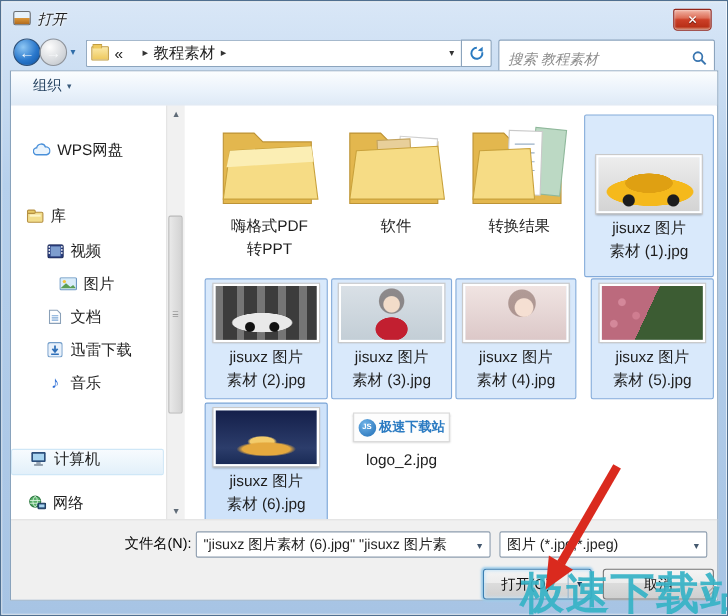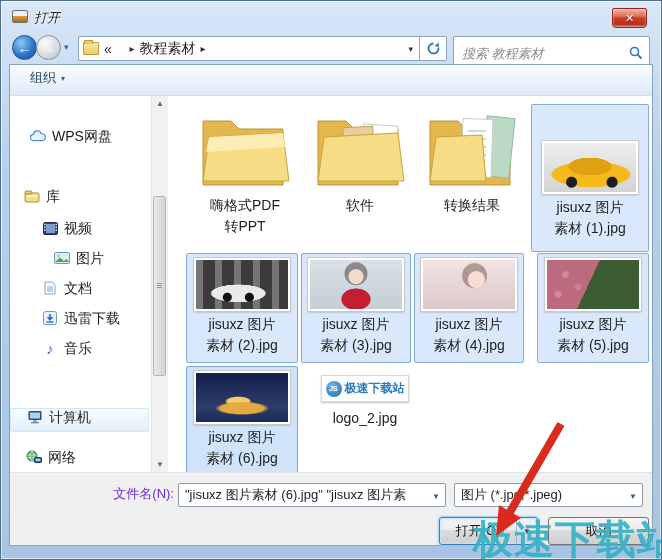--- a/index.html
+++ b/index.html
@@ -90,21 +90,21 @@
   .t-castle{background:
      radial-gradient(ellipse 36px 9px at 50% 72%,#e5a93e 60%,transparent 75%),
      radial-gradient(ellipse 18px 7px at 46% 58%,#f3cc6b 60%,transparent 75%),
      linear-gradient(#141f4a,#2c3d6b 70%,#1a2b56);}
   .logo-thumb{width:88px;height:27px;margin:0 auto 6px;background:#fdfdfd;border:1px solid #d8d8d8;box-shadow:0 1px 2px rgba(0,0,0,.25);display:flex;align-items:center;justify-content:center;gap:3px;padding:1px 2px;}
   .logo-badge{width:16px;height:16px;border-radius:50%;background:radial-gradient(circle at 35% 30%,#6fb3e8,#1f6cb4);color:#fff;font-size:7px;font-weight:bold;display:flex;align-items:center;justify-content:center;flex:0 0 auto;}
   .logo-text{font-size:12px;font-weight:bold;color:#2b7bc2;white-space:nowrap;letter-spacing:0;}
   .folder-wrap{width:100px;height:88px;margin:2px auto 0;position:relative;}
   
   .footer{position:absolute;left:0;right:0;bottom:0;height:73px;background:#f0f0f0;border-top:1px solid #e2e2e2;}
-  .fname-label{position:absolute;left:40px;top:12px;width:124px;text-align:right;font-size:13px;color:#6d28d9;}
+  .fname-label{position:absolute;left:40px;top:12px;width:124px;text-align:right;font-size:13px;color:#000000;}
   .combo{position:absolute;height:24px;background:#fff;border:1px solid #8c9cad;border-radius:2px;display:flex;align-items:center;font-size:13px;color:#1e1e1e;padding:0 18px 0 6px;cursor:pointer;}
   .combo .val{white-space:nowrap;overflow:hidden;}
   .combo .arr{position:absolute;right:5px;top:8px;font-size:8px;color:#44586e;}
   .c-fname{left:168px;top:10px;width:268px;}
   .c-ftype{left:444px;top:10px;width:189px;}
   .btn{position:absolute;height:28px;border:1px solid #757575;border-radius:3px;
       background:linear-gradient(#f4f4f4,#ececec 45%,#dcdcdc 46%,#cfcfcf);
       font-size:13px;color:#111;display:flex;align-items:center;justify-content:center;cursor:pointer;}
   .btn-open{left:429px;top:44px;width:99px;border-color:#3c7fb1;box-shadow:0 0 2px 1px #9ccdec, inset 0 0 3px 1px #c6e4f7;padding:0;}
   .open-main{flex:1;text-align:center;}

